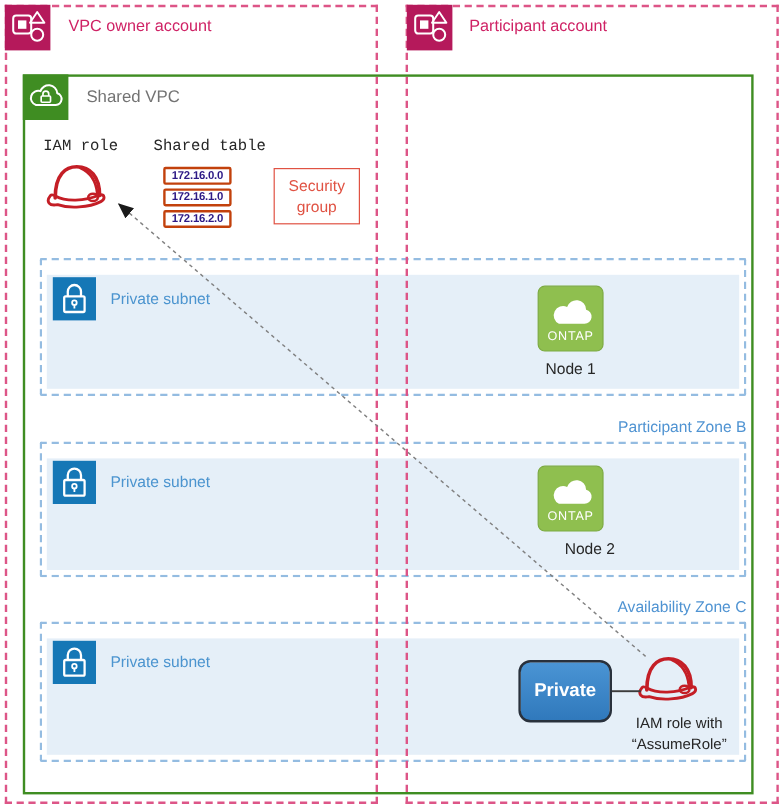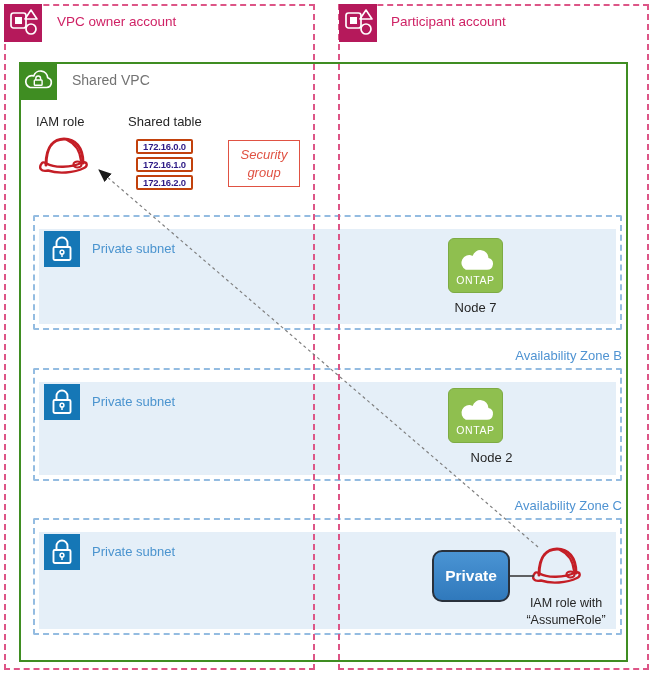--- a/index.html
+++ b/index.html
@@ -16,21 +16,21 @@
 
   
   .account-box{border:2px dashed #dd5587;background:transparent;z-index:2;}
 
   
   .vpc-box{border:2px solid #3f8d22;background:transparent;z-index:3;}
   .account-icon{width:38px;height:38px;background:#b5195b;z-index:4;}
   .account-label{color:#cf2265;font-size:13.5px;z-index:4;white-space:nowrap;}
   .vpc-icon{width:38px;height:38px;background:#3f8d22;z-index:4;}
   .vpc-label{color:#737373;font-size:14px;z-index:4;white-space:nowrap;}
-  .dark-label{color:#262626;font-size:13px;z-index:4;white-space:nowrap;}
+  .dark-label{color:#262626;font-size:13px;z-index:4;white-space:nowrap;font-family:Liberation Mono, monospace;}
   .az-label{color:#4f93d2;font-size:13px;text-align:right;z-index:4;white-space:nowrap;}
   .subnet-label{color:#4b94cf;font-size:13px;z-index:4;white-space:nowrap;}
   .lock-icon{width:36px;height:36px;background:#1577b6;z-index:4;}
   .route-entry{
     width:57px;height:15px;border:2px solid #c2410c;border-radius:2px;background:#fff;
     color:#2d1a86;font-size:9.5px;font-weight:bold;line-height:11px;text-align:center;
     box-sizing:border-box;z-index:4;letter-spacing:-0.2px;
   }
   .security-box{
     width:72px;height:47px;border:1.5px solid #e05243;background:#fff;
@@ -114,43 +114,43 @@
         <ellipse cx="39.5" cy="30.5" rx="4" ry="3" stroke-width="2.2"></ellipse>
       </g>
     </svg>
   </div>
 
   <div class="abs dark-label" style="left:128px;top:114px;">Shared table</div>
   <div class="abs route-entry" style="left:136px;top:139px;">172.16.0.0</div>
   <div class="abs route-entry" style="left:136px;top:157px;">172.16.1.0</div>
   <div class="abs route-entry" style="left:136px;top:175px;">172.16.2.0</div>
 
-  <div class="abs security-box" style="left:228px;top:140px;font-style:italic;">
+  <div class="abs security-box" style="left:228px;top:140px;">
     <div>Security group</div>
   </div>
 
-  <div class="abs az-label" style="left:33px;top:348px;width:589px;">Availability Zone B</div>
+  <div class="abs az-label" style="left:33px;top:348px;width:589px;">Participant Zone B</div>
   <div class="abs az-label" style="left:33px;top:498px;width:589px;">Availability Zone C</div>
 
   <div class="abs lock-icon" style="left:44px;top:231px;">
     <svg width="36" height="36" viewBox="0 0 36 36">
       <path d="M12.5 16 v-4 a5.5 5.5 0 0 1 11 0 v4" fill="none" stroke="#fff" stroke-width="1.9"></path>
       <rect x="9.5" y="16" width="17" height="13" rx="1.2" fill="none" stroke="#fff" stroke-width="1.9"></rect>
       <circle cx="18" cy="21.2" r="1.9" fill="none" stroke="#fff" stroke-width="1.5"></circle>
       <line x1="18" y1="23.1" x2="18" y2="26" stroke="#fff" stroke-width="1.5"></line>
     </svg>
   </div>
   <div class="abs subnet-label" style="left:92px;top:241px;">Private subnet</div>
   <div class="abs ontap-icon" style="left:448px;top:238px;">
     <svg width="46" height="36" viewBox="0 0 54 42">
       <path d="M15 36 h25 a7 7 0 0 0 1.6-13.8 a9.5 9.5 0 0 0 -18.6-2.5 A7.7 7.7 0 0 0 15 36 Z" fill="#fff"></path>
     </svg>
     <div class="ontap-text">ONTAP</div>
   </div>
-  <div class="abs node-label" style="left:448px;top:300px;">Node 7</div>
+  <div class="abs node-label" style="left:448px;top:300px;">Node 1</div>
 
   <div class="abs lock-icon" style="left:44px;top:384px;">
     <svg width="36" height="36" viewBox="0 0 36 36">
       <path d="M12.5 16 v-4 a5.5 5.5 0 0 1 11 0 v4" fill="none" stroke="#fff" stroke-width="1.9"></path>
       <rect x="9.5" y="16" width="17" height="13" rx="1.2" fill="none" stroke="#fff" stroke-width="1.9"></rect>
       <circle cx="18" cy="21.2" r="1.9" fill="none" stroke="#fff" stroke-width="1.5"></circle>
       <line x1="18" y1="23.1" x2="18" y2="26" stroke="#fff" stroke-width="1.5"></line>
     </svg>
   </div>
   <div class="abs subnet-label" style="left:92px;top:394px;">Private subnet</div>

